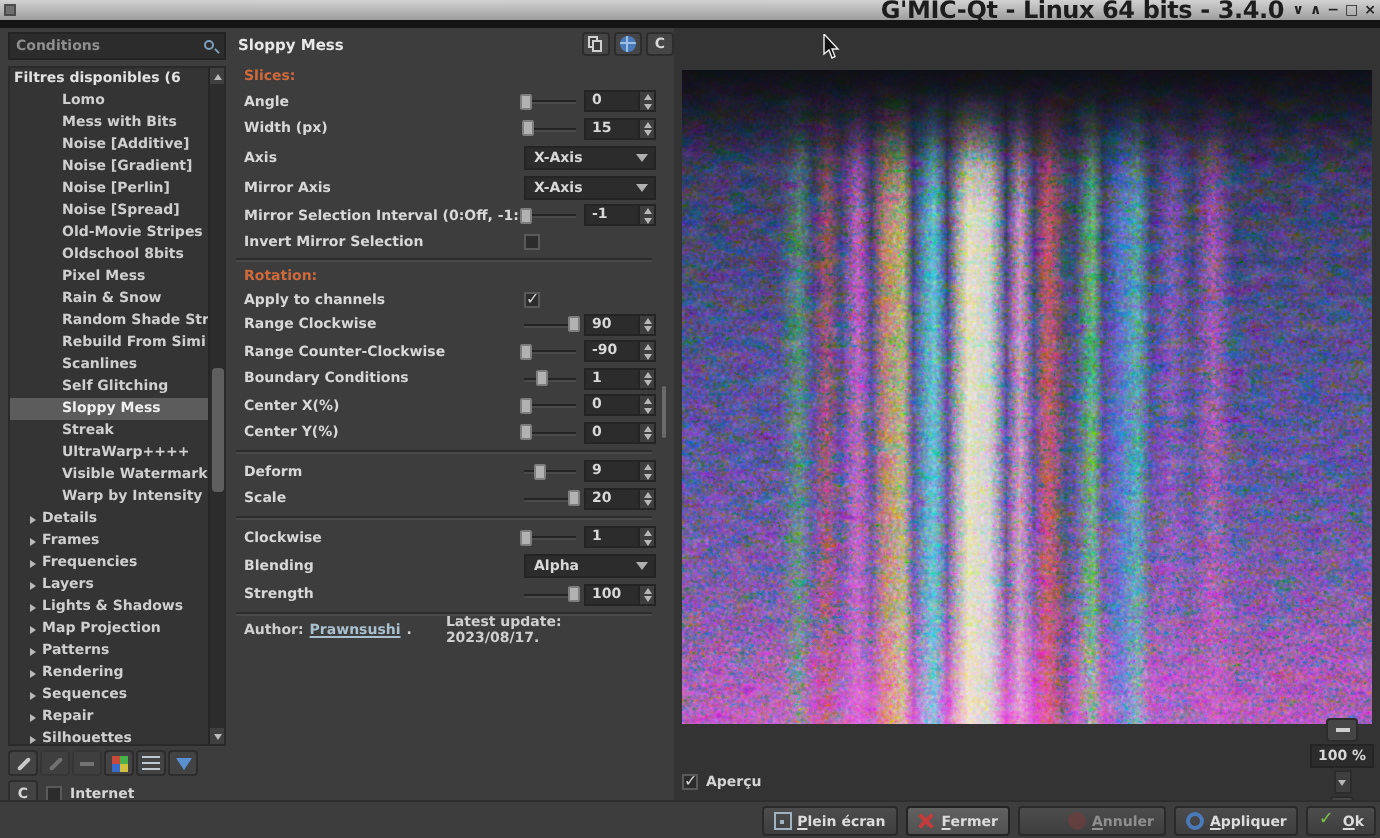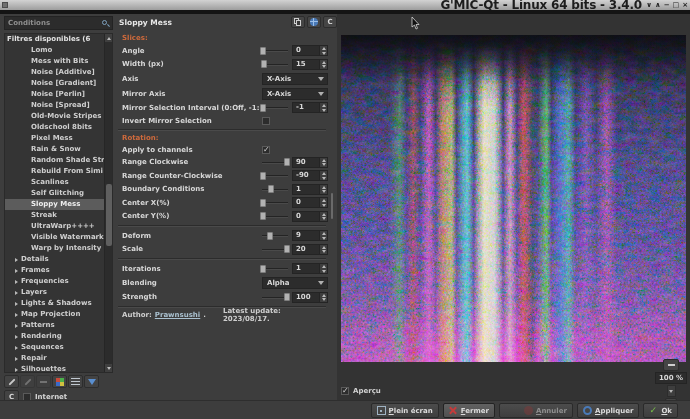--- a/index.html
+++ b/index.html
@@ -143,21 +143,21 @@
   .zval span { flex:1; padding-left:3px; color:#d8d8d8; }
   .zdrop { width:9px; height:12px; background:#3e3e3e; border:1px solid #2c2c2c; display:flex; align-items:center; justify-content:center; }
   .zdrop i { border-left:2.5px solid transparent; border-right:2.5px solid transparent; border-top:3px solid #b8b8b8; }
   .zfit { width:12px; } .fitic { position:relative; width:8px; height:8px; }
   .fitic:before { content:""; position:absolute; left:3px; top:0; width:2px; height:8px; background:#b9c2cb; }
   .fitic:after  { content:""; position:absolute; left:0; top:3px; width:8px; height:2px; background:#b9c2cb; }
   .zreset { width:12px; color:#d8d8d8; }
 
   
   .bottombar { position:absolute; left:0; top:400px; width:690px; height:19px; background:#3d3d3d; border-top:1px solid #2e2e2e; }
-  .dlgbtns { position:absolute; right:12px; top:2px; display:flex; gap:4px; }
+  .dlgbtns { position:absolute; right:2px; top:2px; display:flex; gap:4px; }
   .dbtn { height:15px; padding:0 5px; background:linear-gradient(#4c4c4c,#3e3e3e); border:1px solid #2a2a2a;
           border-radius:2px; display:flex; align-items:center; gap:3px; color:#dcdcdc; }
   .dbtn.focus { background:linear-gradient(#616161,#505050); border-color:#232323; }
   .dbtn.dis { color:#8f8f8f;padding-left:24px; }
   .ic { width:9px; height:9px; position:relative; flex:0 0 auto; }
   .ic-fullscreen { border:1px solid #9fb2c2; }
   .ic-fullscreen:after { content:""; position:absolute; left:2.5px; top:2.5px; width:2px; height:2px; background:#9fb2c2; }
   .ic-close i { position:absolute; left:3.5px; top:0; width:2px; height:9px; background:#c43b3b; }
   .ic-close i:first-child { transform:rotate(45deg); } .ic-close i:last-child { transform:rotate(-45deg); }
   .ic-cancel { border-radius:50%; background:#7c3a3a; opacity:.55; }
@@ -555,21 +555,21 @@
           <span class="spinval">20</span>
           <span class="spinbtns">
             <i class="up"></i>
             <i class="dn"></i>
           </span>
         </div>
       </div>
     </div>
     <div class="seprow"></div>
     <div class="prow h-slider">
-      <span class="plabel">Iterations</span>
+      <span class="plabel">Clockwise</span>
       <div class="ctl">
         <div class="slider">
           <div class="track"></div>
           <div class="handle" style="left: calc(4% - 3px);"></div>
         </div>
         <div class="spin">
           <span class="spinval">1</span>
           <span class="spinbtns">
             <i class="up"></i>
             <i class="dn"></i>

